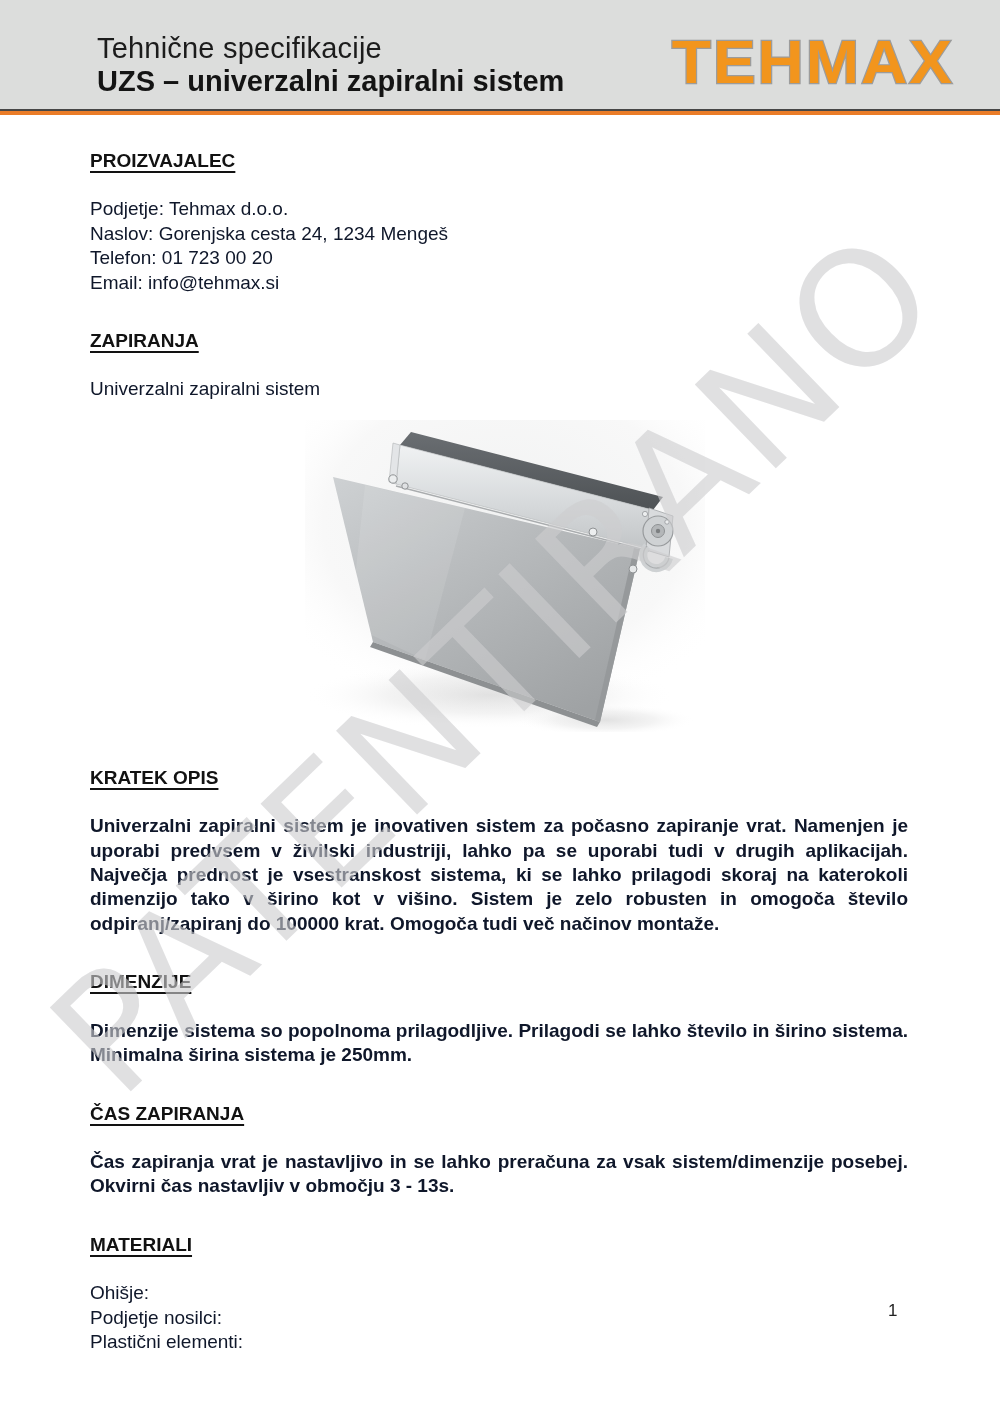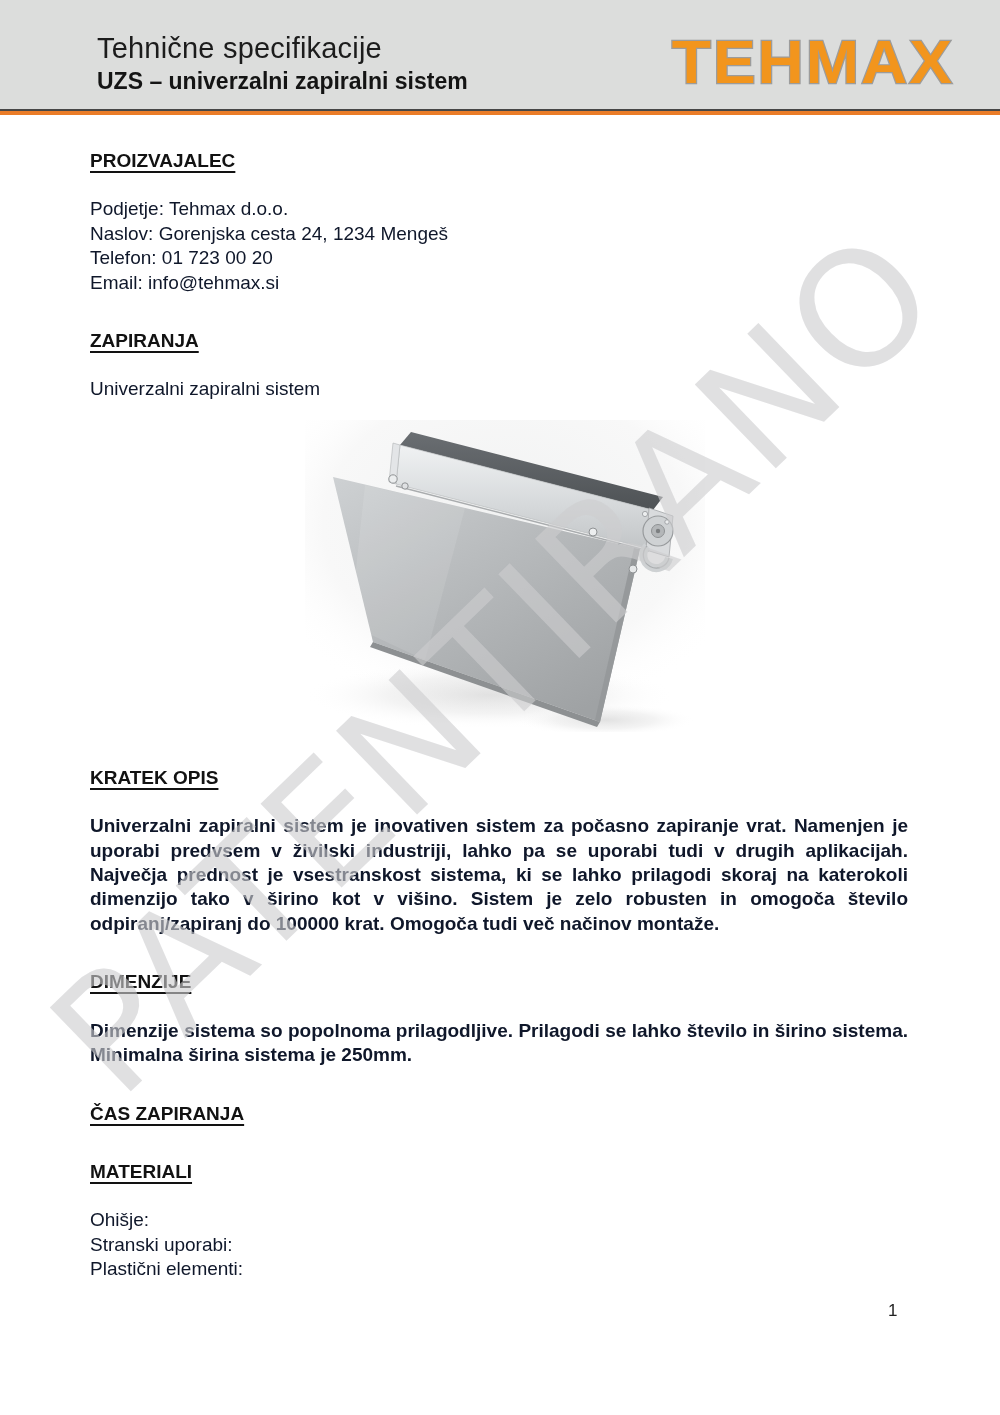--- a/index.html
+++ b/index.html
@@ -23,21 +23,21 @@
     padding: 30px 0 0 97px;
   }
   .doc-title {
     font-size: 29px;
     font-weight: 400;
     color: #1c1c1c;
     letter-spacing: 0.2px;
     line-height: 36px;
   }
   .doc-subtitle {
-    font-size: 23px;
+    font-size: 29px;
     font-weight: 700;
     color: #141414;
     line-height: 30px;
   }
   .logo {
     position: absolute;
     top: 34px;
     right: 46px;
     font-size: 64px;
     line-height: 60px;
@@ -225,26 +225,27 @@
     <p class="sec-body justify">Univerzalni zapiralni sistem je inovativen sistem za počasno zapiranje vrat. Namenjen je uporabi predvsem v živilski industriji, lahko pa se uporabi tudi v drugih aplikacijah. Največja prednost je vsestranskost sistema, ki se lahko prilagodi skoraj na katerokoli dimenzijo tako v širino kot v višino. Sistem je zelo robusten in omogoča število odpiranj/zapiranj do 100000 krat. Omogoča tudi več načinov montaže.</p>
   </section>
 
   <section class="doc-section">
     <h2>DIMENZIJE</h2>
     <p class="sec-body justify">Dimenzije sistema so popolnoma prilagodljive. Prilagodi se lahko število in širino sistema. Minimalna širina sistema je 250mm.</p>
   </section>
 
   <section class="doc-section">
     <h2>ČAS ZAPIRANJA</h2>
+    <p class="sec-body justify">Čas zapiranja vrat je nastavljivo in se lahko preračuna za vsak sistem/dimenzije posebej. Okvirni čas nastavljiv v območju 3 - 13s.</p>
   </section>
 
   <section class="doc-section">
     <h2>MATERIALI</h2>
     <p class="sec-body">Ohišje:
-Stranski uporabi:
+Podjetje nosilci:
 Plastični elementi:</p>
   </section>
 </div>
   </main>
 
   <div class="page-number">1</div>
 
   <div class="watermark">PATENTIRANO</div>
 </div>
 

